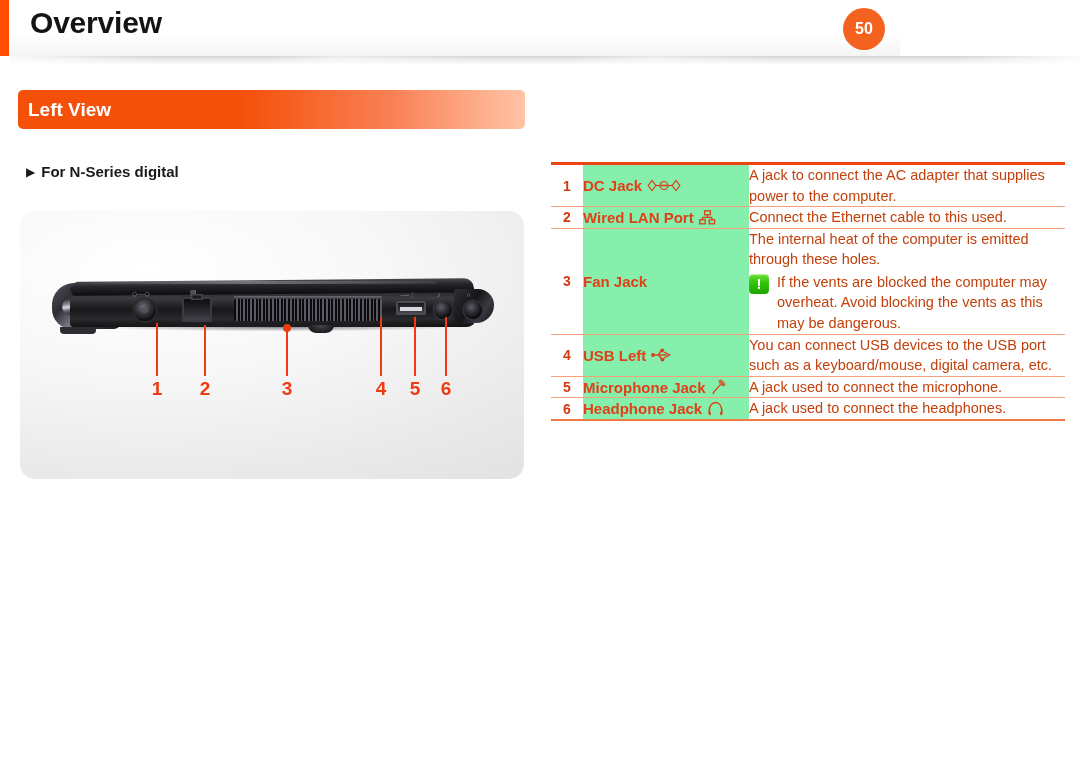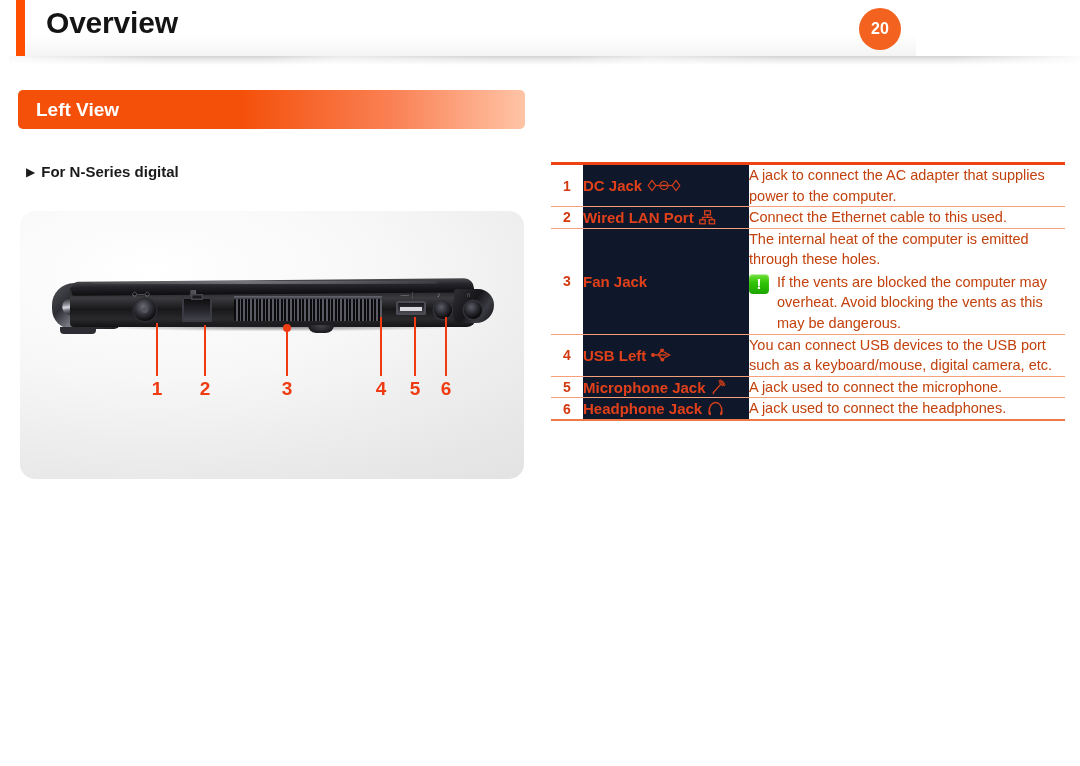--- a/index.html
+++ b/index.html
@@ -9,21 +9,21 @@
     height: 766px;
     background: #ffffff;
     font-family: "Liberation Sans", sans-serif;
     position: relative;
     overflow: hidden;
   }
 
   
   #page-header {
     position: absolute;
-    left: 16px; top: 0;
+    left: 0; top: 0;
     width: 900px;
     height: 56px;
     background: linear-gradient(to bottom, #ffffff 0%, #ffffff 62%, #f4f4f4 100%);
   }
   #header-accent-strip {
     position: absolute;
     left: 0; top: 0;
     width: 9px;
     height: 56px;
     background: #ff4e00;
@@ -86,21 +86,21 @@
   #section-banner {
     position: absolute;
     left: 18px; top: 90px;
     width: 507px;
     height: 39px;
     border-radius: 5px;
     background: linear-gradient(to right, #f4500a 0%, #f4500a 44%, #fa8155 74%, #ffc4a6 100%);
   }
   #section-banner-label {
     position: absolute;
-    left: 18px; top: 9px;
+    left: 10px; top: 9px;
     font-size: 19px;
     font-weight: bold;
     color: #ffffff;
   }
 
   
   #subheading {
     position: absolute;
     left: 26px; top: 163px;
     display: flex;
@@ -318,21 +318,21 @@
 
   .cell-num {
     text-align: center;
     font-size: 14px;
     font-weight: bold;
     color: #d33a10;
     background: #ffffff;
     padding: 7px 0;
   }
   .cell-label {
-    background: #0f172a;
+    background: #86efac;
     color: #e0401a;
     font-size: 15px;
     font-weight: bold;
     padding: 7px 6px 7px 8px;
     white-space: nowrap;
   }
   .cell-desc {
     background: #ffffff;
     color: #c2410c;
     font-size: 14.5px;
@@ -379,21 +379,21 @@
   .note-text { line-height: 1.42; }
 </style>
 </head>
 <body>
 
 <div id="page-header">
   <div id="header-accent-strip"></div>
   <div id="page-title">Overview</div>
 
 
-  <div id="page-number-badge">20</div>
+  <div id="page-number-badge">50</div>
 </div>
 <div id="header-shadow"></div>
 <div id="header-shadow-fade"></div>
 
 <div id="section-banner">
   <div id="section-banner-label">Left View</div>
 </div>
 
 <div id="subheading">
   <span class="tri-icon">▶</span>

